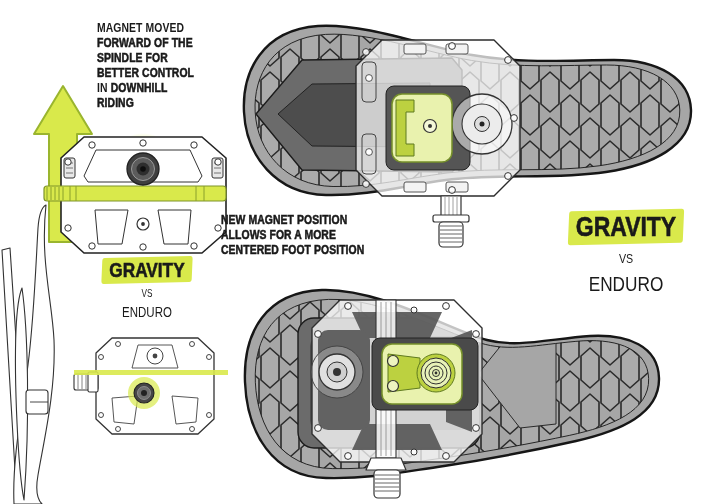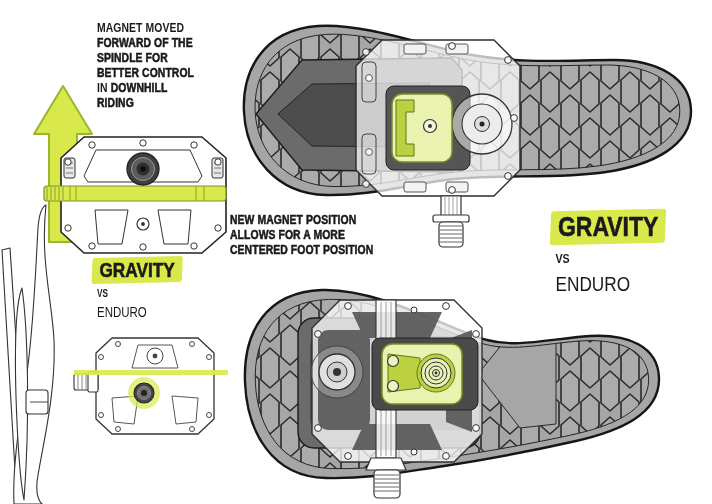--- a/index.html
+++ b/index.html
@@ -11,23 +11,23 @@
   }
   html,body{margin:0;padding:0}
   body{width:712px;height:504px;background:#fff;position:relative;overflow:hidden;
        font-family:"Liberation Sans",sans-serif;color:var(--ink)}
   svg#canvas{position:absolute;left:0;top:0;z-index:1}
   .txt{position:absolute;z-index:2}
   .cond{display:inline-block;transform:scaleX(0.8);transform-origin:0 0;white-space:nowrap}
   .condc{display:block;transform:scaleX(0.82);transform-origin:50% 0;white-space:nowrap}
   .note{font-size:13px;line-height:15px;font-weight:bold;letter-spacing:.1px}
   .heavy{-webkit-text-stroke:.55px var(--ink)}
-  .cmp{text-align:left}
+  .cmp{text-align:center}
   .cmp .primary{font-weight:bold;-webkit-text-stroke:.6px var(--ink)}
-  .cmp .versus{font-weight:bold}
+  .cmp .versus{font-weight:normal}
   .cmp .secondary{font-weight:normal}
   .hl{position:relative;display:inline-block;padding:0 3px}
   .hl::before{content:"";position:absolute;inset:-1px -6px;background:var(--chartreuse);
               transform:skew(-4deg) rotate(-1deg);border-radius:3px;z-index:-1}
   
   .f-chart{fill:var(--chartreuse)} .s-chartd{stroke:var(--chartreuse-dark)}
   .f-pale{fill:var(--plate-pale)} .f-mid{fill:var(--plate-mid)}
 </style>
 </head>
 <body>
@@ -300,21 +300,21 @@
   <span class="cond">
     <span>MAGNET MOVED</span><br>
     <span class="heavy">FORWARD OF THE</span><br>
     <span class="heavy">SPINDLE FOR</span><br>
     <span class="heavy">BETTER CONTROL</span><br>
     <span style="margin-right:4px">IN</span><span class="heavy">DOWNHILL</span><br>
     <span class="heavy">RIDING</span>
   </span>
 </div>
 
-<div class="txt note" style="left:230px;top:212px;width:190px">
+<div class="txt note" style="left:221px;top:212px;width:190px">
   <span class="cond">
     <span class="heavy">NEW MAGNET POSITION</span><br>
     <span class="heavy">ALLOWS FOR A MORE</span><br>
     <span class="heavy">CENTERED FOOT POSITION</span>
   </span>
 </div>
 
 <div class="txt cmp" style="left:86px;top:258px;width:122px">
   <div class="primary" style="font-size:21px">
       <span class="condc"><span class="hl">GRAVITY</span></span>

